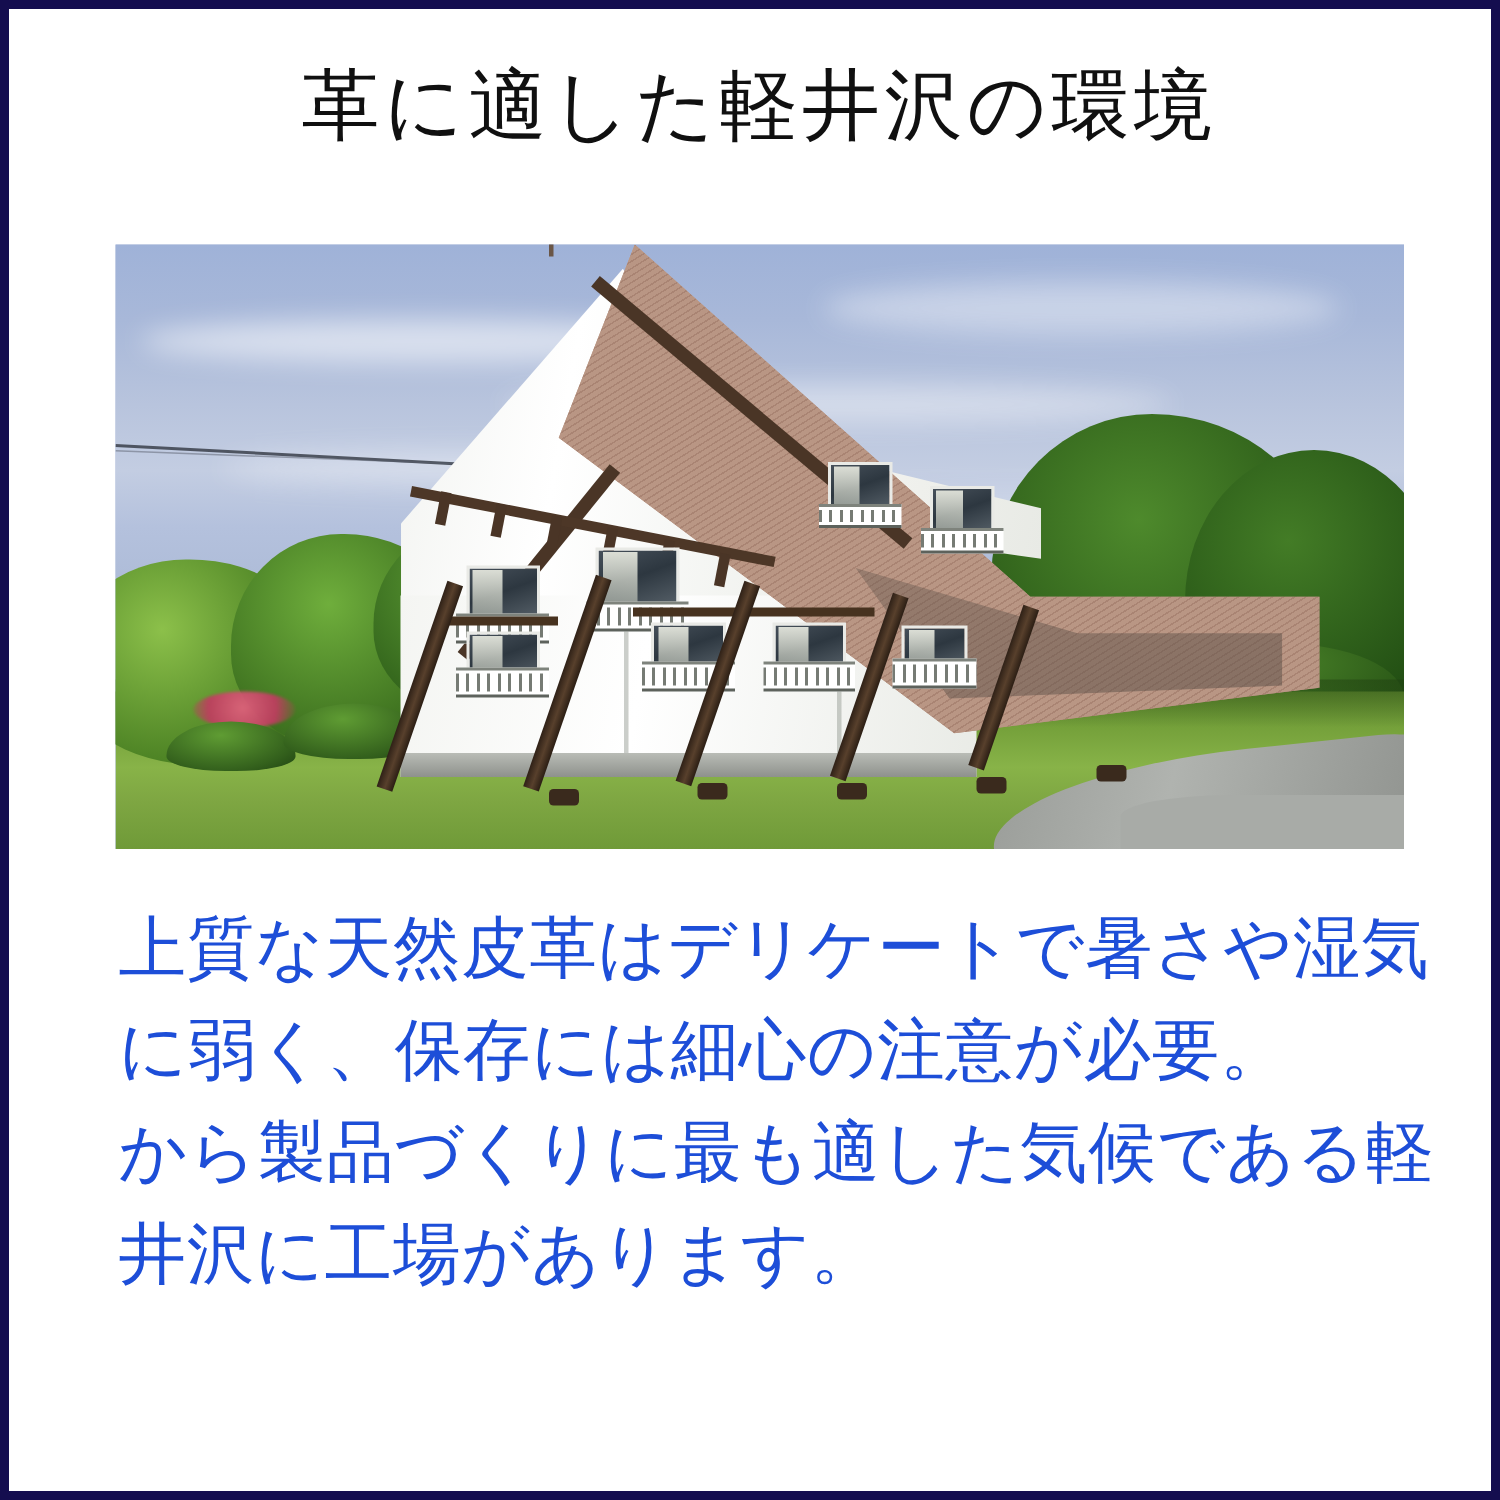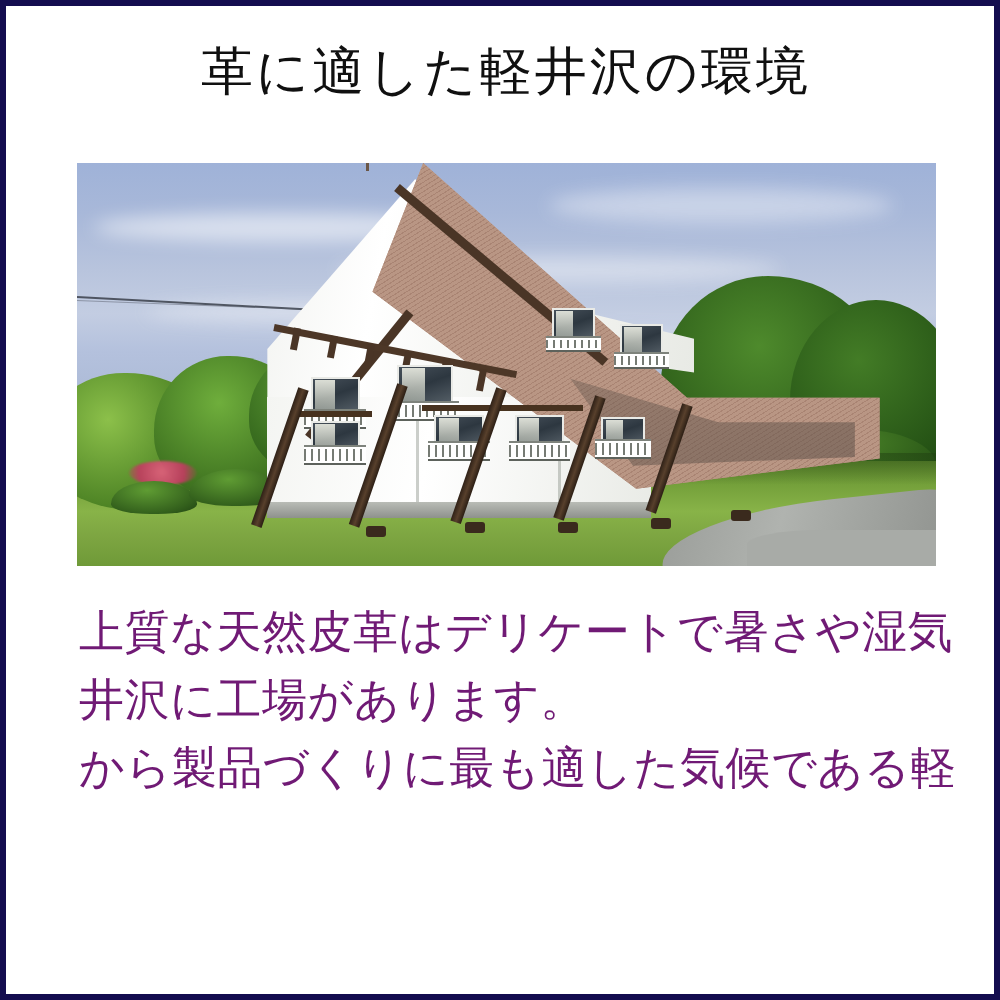--- a/index.html
+++ b/index.html
@@ -364,21 +364,21 @@
 
   
   .body-text {
     position: absolute;
     left: 73px;
     top: 592px;
     width: 870px;
     font-family: "Liberation Serif", "DejaVu Serif", serif;
     font-size: 45px;
     line-height: 68px;
-    color: #701a75;
+    color: #1d4ed8;
     letter-spacing: 0.5px;
   }
   .body-text p { margin: 0; white-space: nowrap; }
 </style>
 </head>
 <body>
 
 <div class="page">
 
   <div class="title">革に適した軽井沢の環境</div>
@@ -500,17 +500,18 @@
 
         <div class="strut" style="left:70%; top:60%; height:28%; transform: rotate(19deg);"></div>
         <div class="strut-foot" style="left:78%; top:86%;"></div>
 
       </div>
     </div>
   </div>
 
   <div class="body-text">
     <p>上質な天然皮革はデリケートで暑さや湿気</p>
+    <p>に弱く、保存には細心の注意が必要。</p>
+    <p>から製品づくりに最も適した気候である軽</p>
     <p>井沢に工場があります。</p>
-    <p>から製品づくりに最も適した気候である軽</p>
   </div>
 
 </div>
 
 </body></html>

